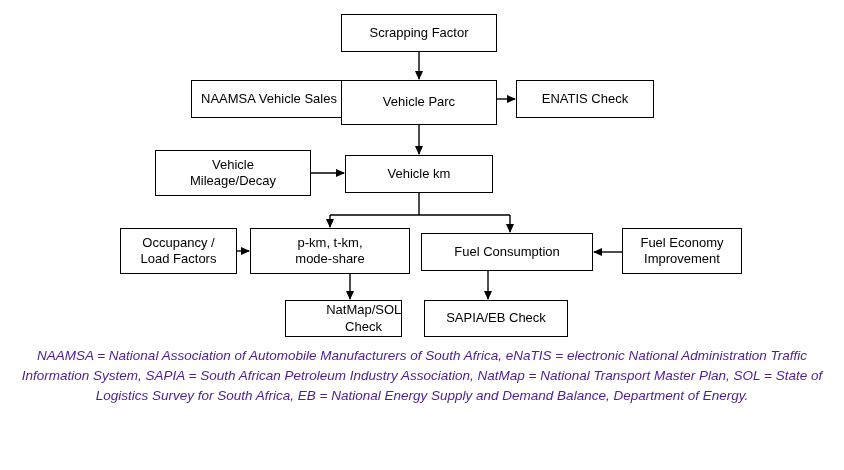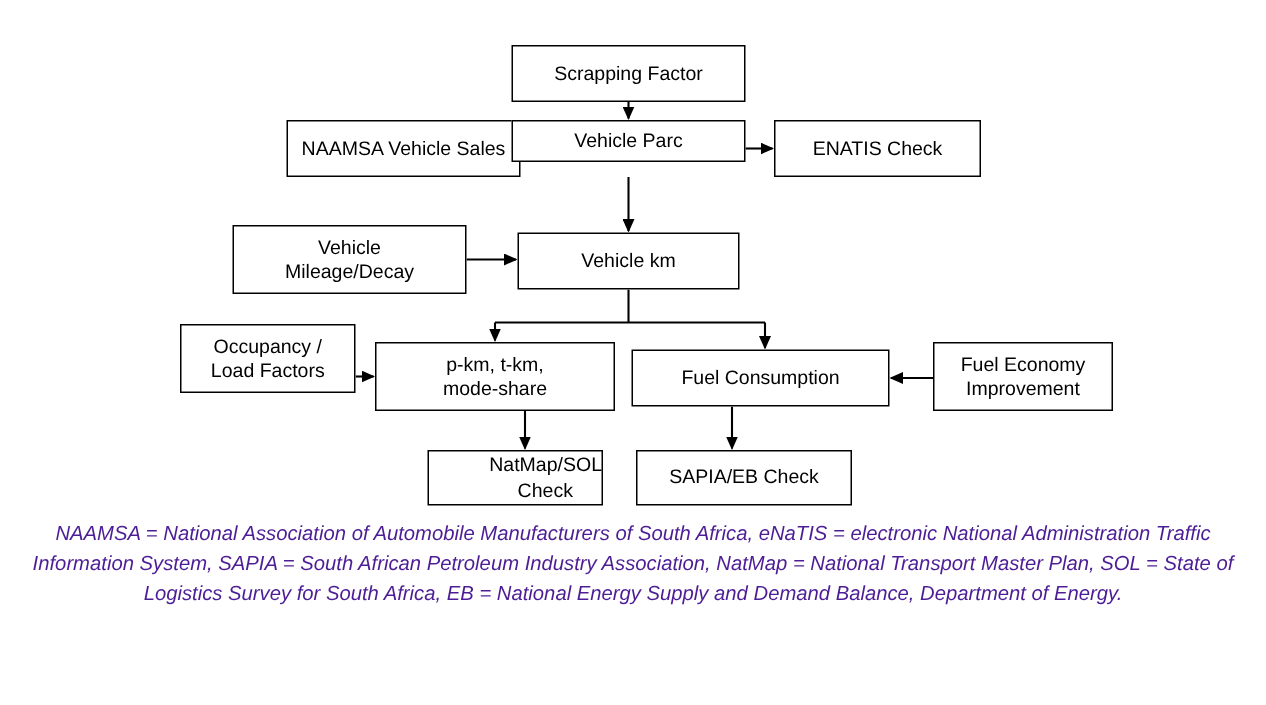--- a/index.html
+++ b/index.html
@@ -36,27 +36,27 @@
     align-items: center;
     justify-content: center;
     text-align: center;
     font-size: 13px;
     line-height: 1.25;
     color: #000000;
     white-space: pre-line;
     padding: 2px 4px;
   }
   
-  #n-scrapping     { left: 341px; top: 14px;  width: 156px; height: 38px; margin-top: 16px; }
+  #n-scrapping     { left: 341px; top: 14px;  width: 156px; height: 38px; }
   #n-naamsa        { left: 155px; top: 80px;  width: 156px; height: 38px; margin-left: 36px; }
-  #n-parc          { left: 341px; top: 80px;  width: 156px; height: 28px; }
+  #n-parc          { left: 341px; top: 80px;  width: 156px; height: 45px; }
   #n-enatis        { left: 516px; top: 80px;  width: 138px; height: 38px; }
   #n-mileage       { left: 155px; top: 150px; width: 156px; height: 46px; }
   #n-vkm           { left: 345px; top: 155px; width: 148px; height: 38px; }
-  #n-occupancy     { left: 120px; top: 216px; width: 117px; height: 46px; }
+  #n-occupancy     { left: 120px; top: 228px; width: 117px; height: 46px; }
   #n-pkm           { left: 250px; top: 228px; width: 160px; height: 46px; }
   #n-fuelcons      { left: 421px; top: 233px; width: 172px; height: 38px; }
   #n-fueleco       { left: 622px; top: 228px; width: 120px; height: 46px; }
   #n-natmap        { left: 285px; top: 300px; width: 117px; height: 37px; padding-left: 44px; }
   #n-sapia         { left: 424px; top: 300px; width: 144px; height: 37px; }
 
   .note {
     position: absolute;
     top: 346px;
     left: 50%;

